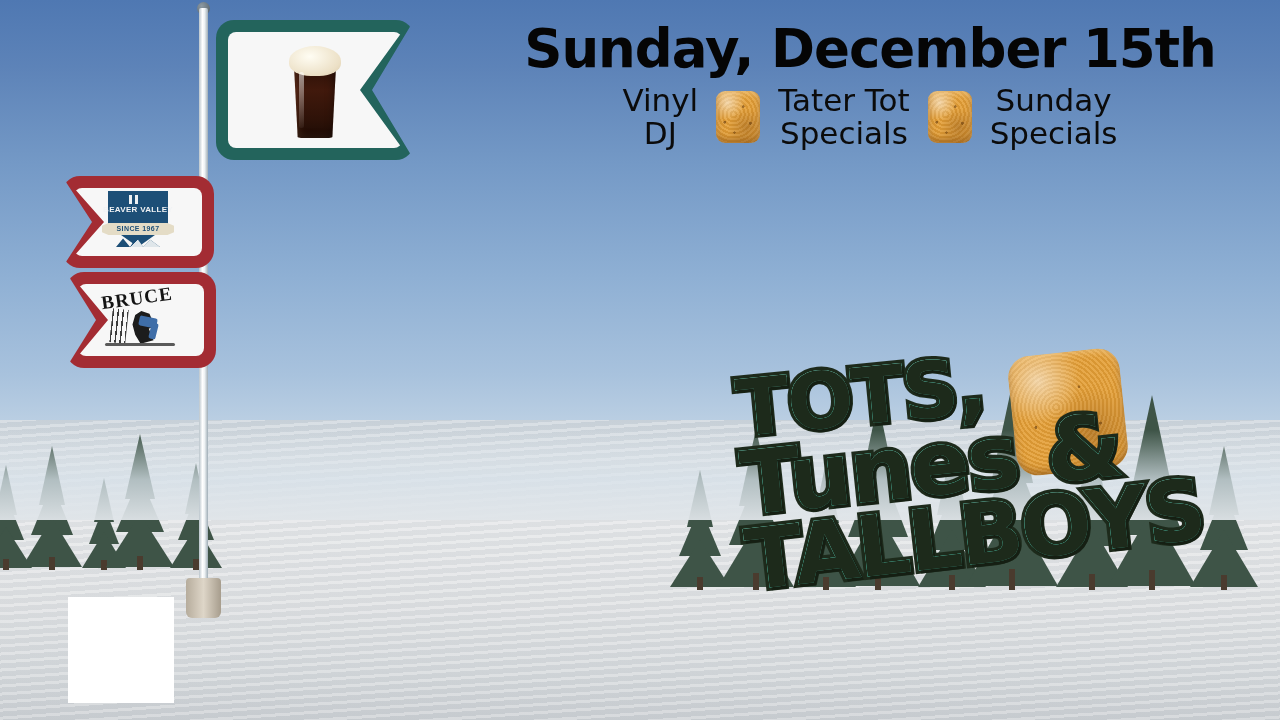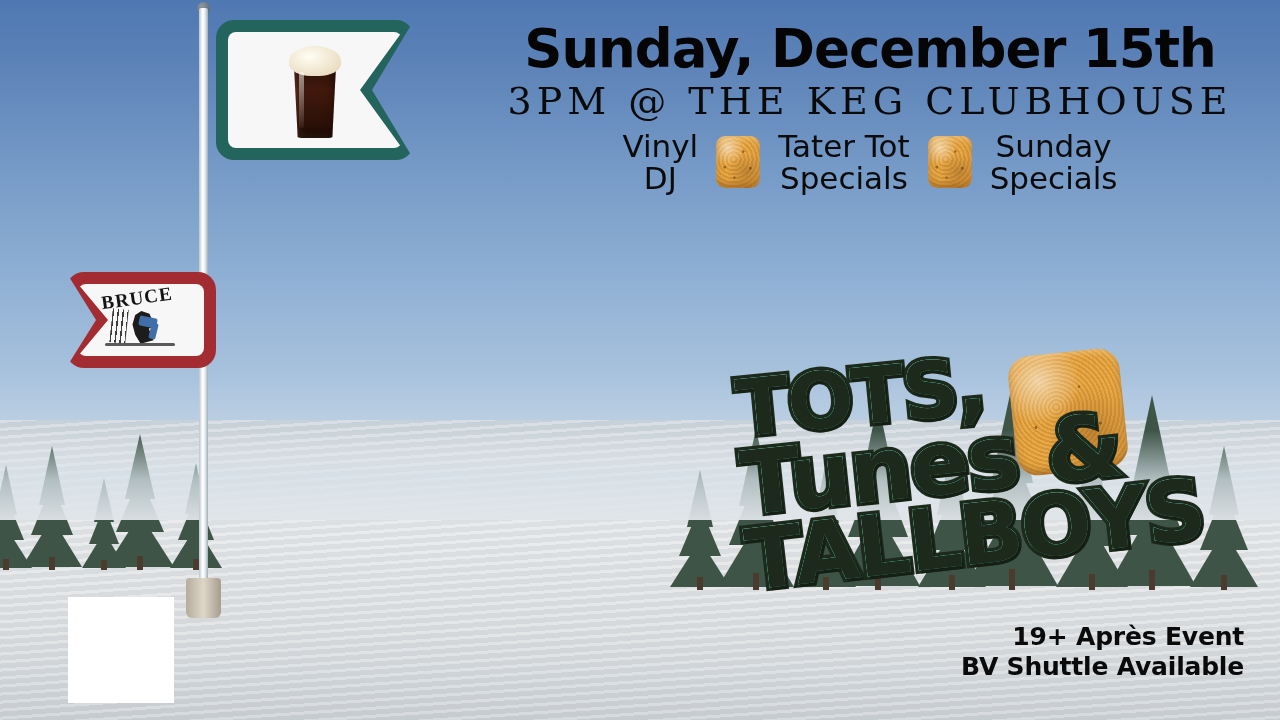--- a/index.html
+++ b/index.html
@@ -456,38 +456,52 @@
     <div class="body"></div>
     <div class="inner">
       <div class="pint">
         <div class="glass"></div>
         <div class="foam"></div>
         <div class="shine"></div>
       </div>
     </div>
   </div>
 
+  <div class="pennant left" id="flag-bv">
+    <div class="body"></div>
+    <div class="inner">
+      <div class="bvlogo">
+        <div class="shield"></div>
+        <div class="tbar"></div>
+          <div class="tbar2"></div>
+        <div class="nm">BEAVER VALLEY</div>
+        <div class="ribbon">
+            <span>SINCE 1967</span>
+          </div>
+        <div class="hills"></div>
+      </div>
+    </div>
+  </div>
 
   <div class="pennant left" id="flag-bruce">
     <div class="body"></div>
     <div class="inner">
       <div class="brucelogo">
         <div class="word">BRUCE</div>
         <div class="skis"></div>
         <div class="crow"></div>
         <div class="scarf"></div>
         <div class="scarf2"></div>
         <div class="ground"></div>
       </div>
     </div>
   </div>
 
   <div id="header">
     <div id="headline">Sunday, December 15th</div>
-    <div id="subheadline">3PM @ THE KEG CLUBHOUSE</div>
     <div id="featurerow">
       <div class="feature-label">Vinyl
 DJ</div>
       <div class="tot"></div>
       <div class="feature-label">Tater Tot
 Specials</div>
       <div class="tot"></div>
       <div class="feature-label">Sunday
 Specials</div>
     </div>
@@ -1338,16 +1352,14 @@
         <i style="background: rgb(0, 0, 0);"></i>
         <i style="background: rgb(255, 255, 255);"></i>
         <i style="background: rgb(255, 255, 255);"></i>
         <i style="background: rgb(255, 255, 255);"></i>
         <i style="background: rgb(255, 255, 255);"></i>
         <i style="background: rgb(255, 255, 255);"></i>
         <i style="background: rgb(0, 0, 0);"></i>
         <i style="background: rgb(0, 0, 0);"></i>
       </div>
   </div>
-  <div id="cornertext">19+ Après Event
-BV Shuttle Available</div>
 
 </div>
 
 </body></html>

